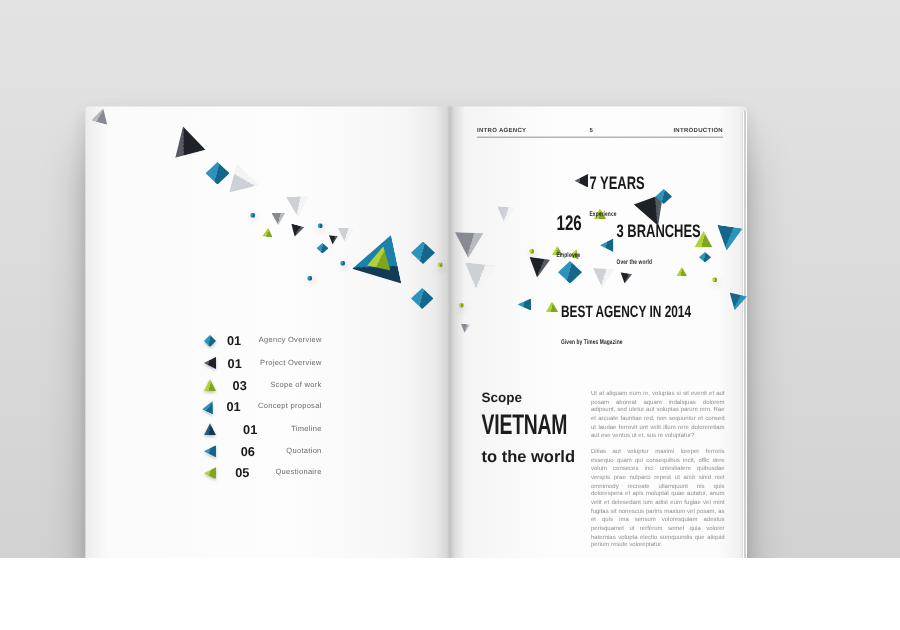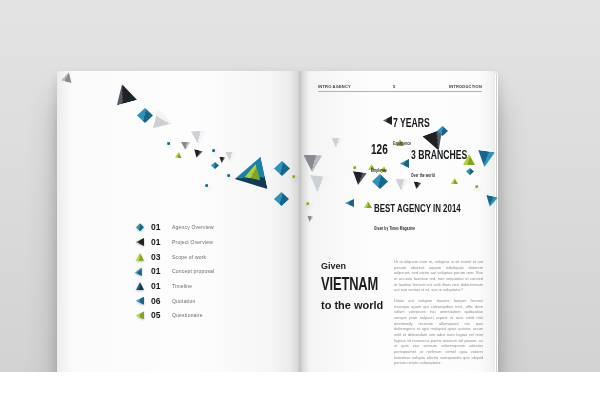--- a/index.html
+++ b/index.html
@@ -31,21 +31,21 @@
   .c-light{background:linear-gradient(105deg,#f4f4f5 0 48%,#cdd0d4 48% 100%);}
   .c-gray{background:linear-gradient(105deg,#b7babf 0 45%,#878b91 45% 100%);}
   .txt{position:absolute;z-index:3;}
   .cond{display:inline-block;transform:scaleX(.72);transform-origin:left top;white-space:nowrap;}
   .hdr-rule{position:absolute;left:261px;top:20px;width:164px;height:1px;background:#b3b3b3;z-index:3;}
   .hdr-txt{font-size:4px;font-weight:bold;color:#3a3a3a;letter-spacing:.2px;}
   .stat-val{font-weight:bold;color:#17181a;line-height:1;}
   .stat-lbl{font-size:4.5px;font-weight:bold;color:#2a2a2a;letter-spacing:.1px;}
   .stat-ico{position:absolute;display:block;}
   .toc{position:absolute;left:79px;top:149px;z-index:3;}
-  .toc-row{display:flex;align-items:center;height:14.7px;}
+  .toc-row{display:flex;align-items:center;height:14.7px;justify-content:space-between;}
   .toc-ico{width:9px;height:8px;margin-right:6px;flex:none;filter:drop-shadow(0.5px 1px 1px rgba(0,0,0,.25));}
   .toc-ico i{display:block;width:8px;height:8px;}
   .toc-num{font-size:8.5px;font-weight:bold;width:15px;flex:none;color:#17181a;}
   .toc-lbl{font-size:5px;color:#6a6a6a;margin-left:6px;letter-spacing:.2px;}
   .headline-pre{font-size:9px;font-weight:bold;}
   .headline-main{font-size:19px;font-weight:bold;letter-spacing:-.2px;}
   .headline-post{font-size:11px;font-weight:bold;}
   .body-col{position:absolute;left:337px;top:188px;width:89px;z-index:3;}
   .body-col p{margin:0 0 5px 0;font-size:4px;line-height:1.42;color:#8f8f8f;text-align:justify;}
 </style>
@@ -127,21 +127,21 @@
       <span class="stat-lbl cond">Over the world</span>
     </div>
 
     <span class="shape stat-ico t-tri c-green" style="left:307px;top:130px;width:8px;height:7px;"></span>
     <div class="txt" style="left:317px;top:127px;">
       <span class="stat-val cond" style="font-size:11px;">BEST AGENCY IN 2014</span><br>
       <span class="stat-lbl cond">Given by Times Magazine</span>
     </div>
 
     <div class="txt" style="left:264px;top:184px;">
-      <span class="headline-pre">Given</span><br>
+      <span class="headline-pre">Scope</span><br>
       <span class="headline-main cond" style="transform:scaleX(.68);">VIETNAM</span><br>
       <span class="headline-post">to the world</span>
     </div>
 
     <div class="body-col">
       <p>Ut at aliquam eum re, voluptas si sit evenit et aut posam aboreat aquam indaliquas dolorem adipsunt, sed utetur aut voluptas parum rem. Rae et arcuate fauntiae red, non sequuntur et consed ut laudae ferrovit unt velit illum rere doloreretiam aut ese ventus ut et, sus re voluptatur?</p>
       <p>Ditias aut voluptur maximi loreper ferroris essequo quam qui consequibus incit, offic dere volum conseces inci untestiatem quibusdae verspis prae nulparci repest ut arcit sinid niet omnimody recreate ullamquunt nis quis dolorespera et apis moluptat quae autatur, anum velit et delesedant ium adist eum fugiae vel mint fugitas sit nonescus pariris maxium vel posam, as et quis ima sensum voloresquiam adestus perisquamet ut rerferum semel quia volorer haternias volupta electio sumquundis que aliquid perium resute voloreptatur.</p>
     </div>
 
     <div class="toc">

